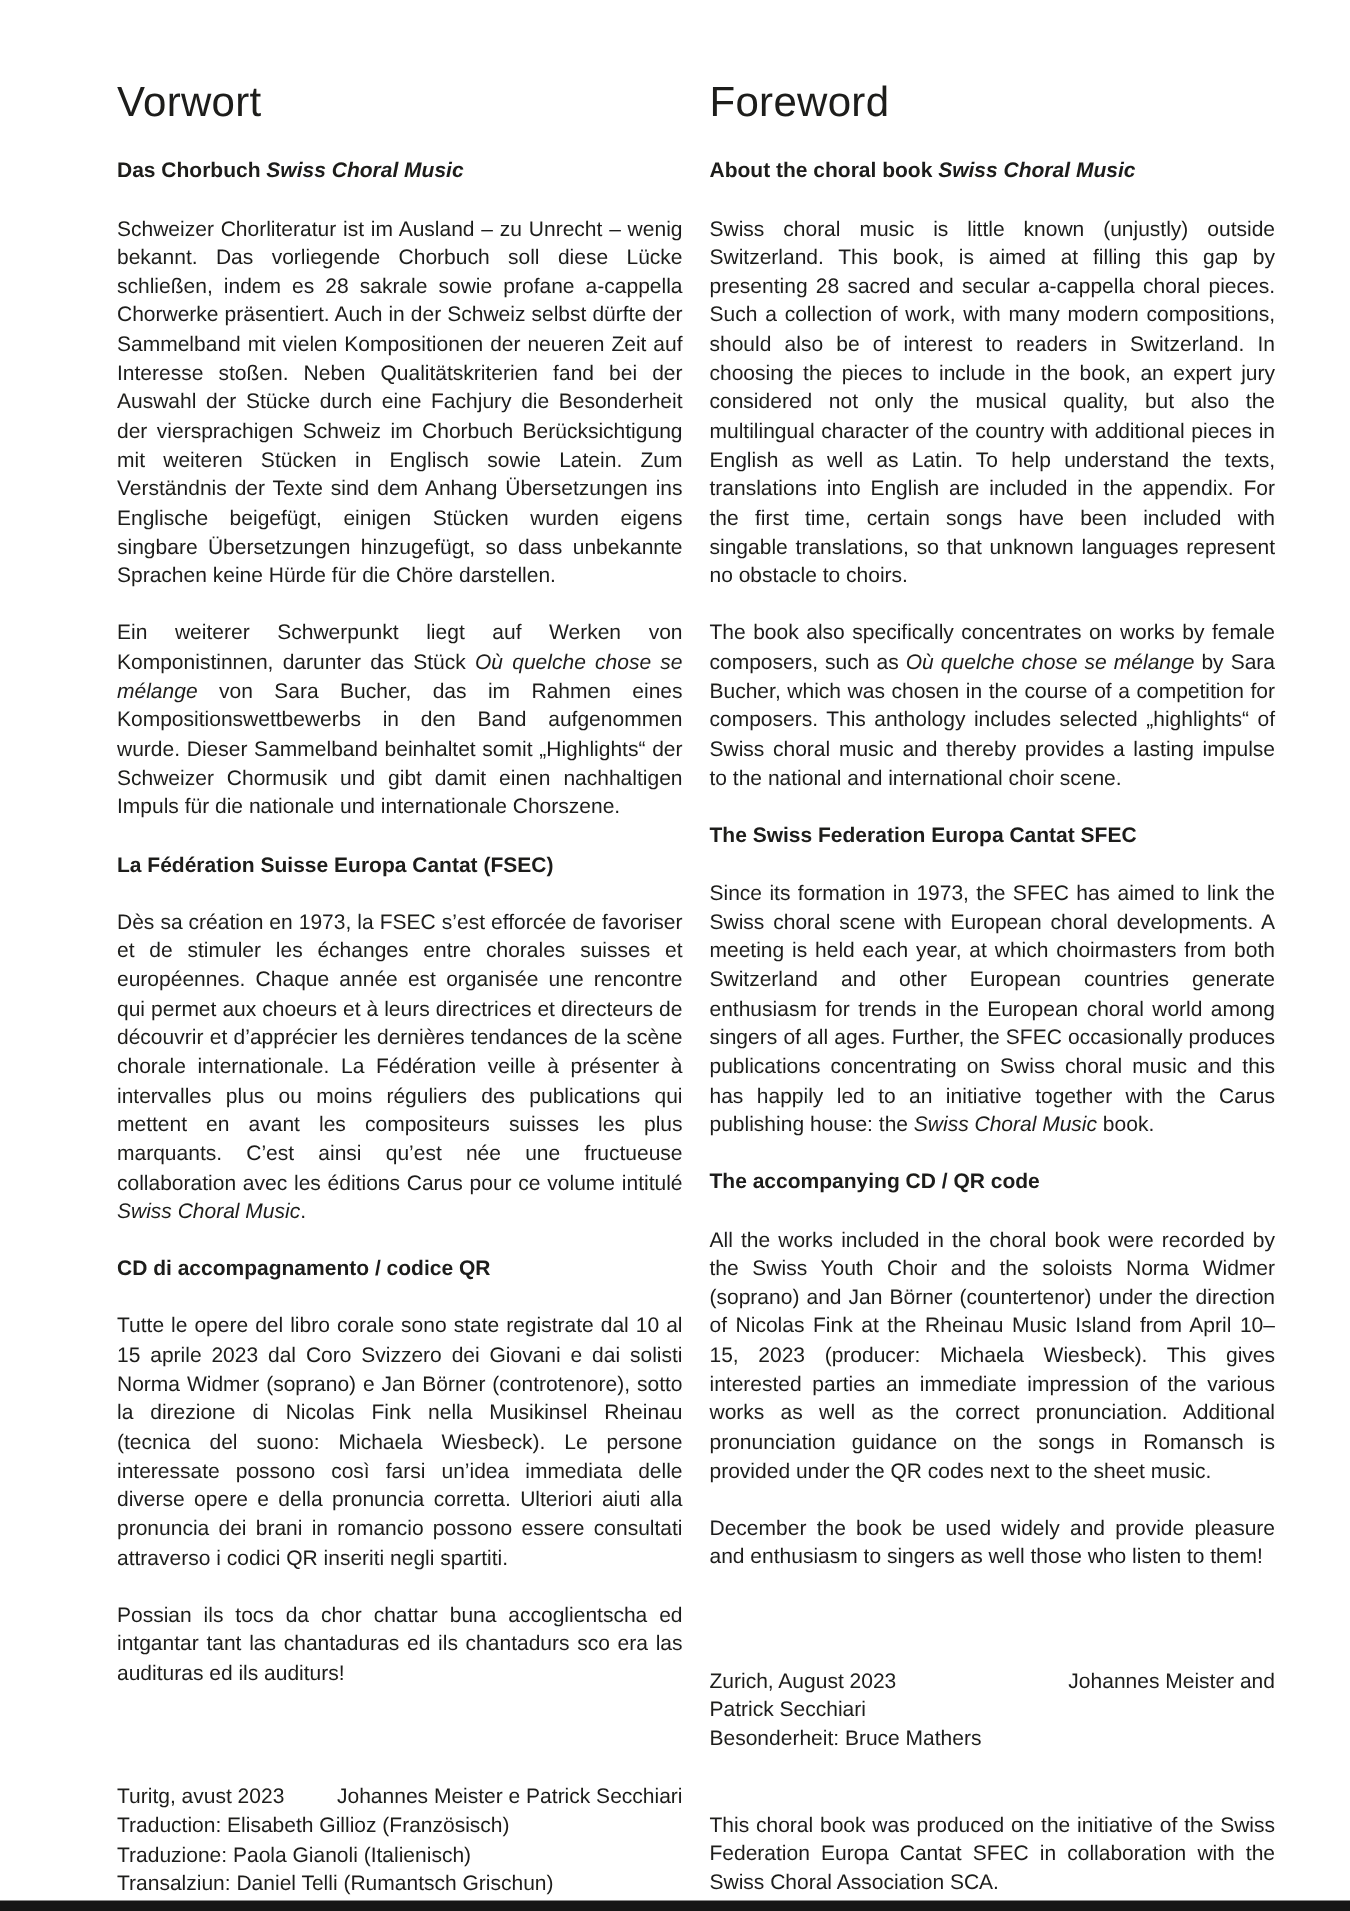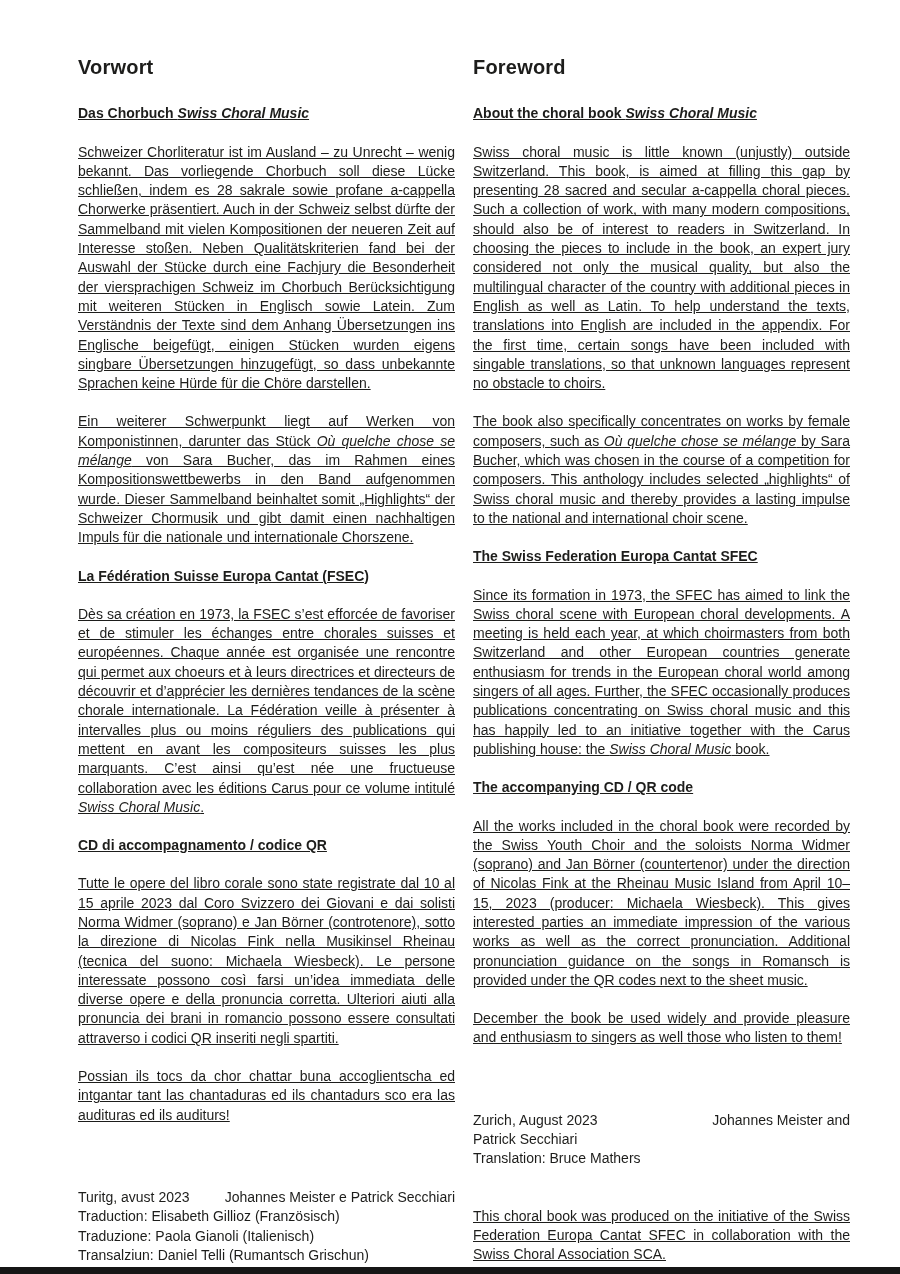--- a/index.html
+++ b/index.html
@@ -26,32 +26,31 @@
     align-items: stretch;
   }
   .col {
     flex: 1 1 0;
     display: flex;
     flex-direction: column;
     font-size: 14px;
     line-height: 19.3px;
   }
   .col-title {
-    font-size: 20px;
-    font-weight: 700;
+    font-size: 28px;
+    font-weight: 400;
     margin: 0 0 27px 0;
     letter-spacing: 0.2px;
   }
   .heading-line {
     margin: 19px 0 0 0;
   }
   p.body {
     margin: 0 0 19px 0;
     text-align: justify;
-    text-decoration: underline;
   }
   .f-b { font-weight: 700; }
   .f-i { font-style: italic; }
   .sig {
     margin: 0 0 19px 0;
   }
   .sig-row {
     display: flex;
     justify-content: space-between;
     margin-top: 44px;
@@ -119,21 +118,21 @@
       <p class="body heading-line"><span class="f-b">The accompanying CD / QR code</span></p>
       <p class="body"><span>All the works included in the choral book were recorded by the Swiss Youth Choir and the soloists Norma Widmer (soprano) and Jan Börner (countertenor) under the direction of Nicolas Fink at the Rheinau Music Island from April 10–15, 2023 (producer: Michaela Wiesbeck). This gives interested parties an immediate impression of the various works as well as the correct pronunciation. Additional pronunciation guidance on the songs in Romansch is provided under the QR codes next to the sheet music.</span></p>
       <p class="body"><span>December the book be used widely and provide pleasure and enthusiasm to singers as well those who listen to them!</span></p>
 
       <div class="sig">
         <div class="sig-row">
           <span>Zurich, August 2023</span>
           <span>Johannes Meister and</span>
         </div>
         <div class="sig-line">Patrick Secchiari</div>
-        <div class="sig-line">Translation: Bruce Mathers</div>
+        <div class="sig-line">Besonderheit: Bruce Mathers</div>
       </div>
 
       <p class="body closing"><span>This choral book was produced on the initiative of the Swiss Federation Europa Cantat SFEC in collaboration with the Swiss Choral Association SCA.</span></p>
     </section>
 
   </div>
 
 </div>
 
 <div class="bottom-bar"></div>

